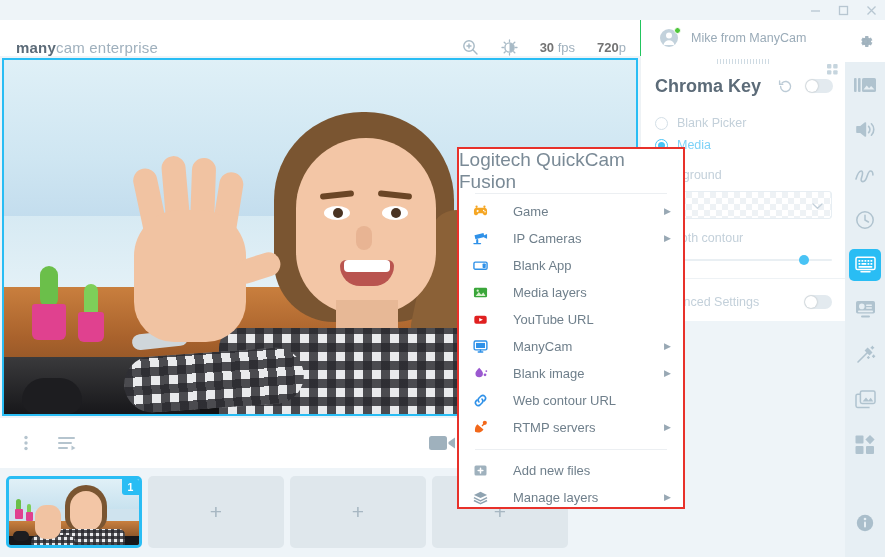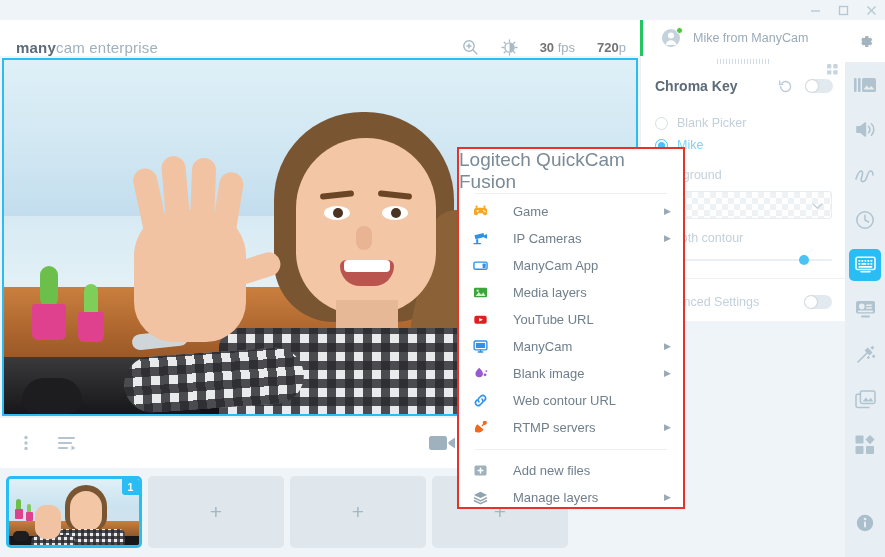--- a/index.html
+++ b/index.html
@@ -36,21 +36,21 @@
     display:flex; align-items:center; gap:22px;
   }
   .hdr-icon { color:#a8bac6; display:flex; align-items:center; }
   .hdr-txt { font-size:13px; color:#9fb0bd; white-space:nowrap; }
   .hdr-txt b { color:#737373; font-weight:bold; font-size:13px; }
 
   
   #account {
     position:absolute; left:640px; top:20px; width:205px; height:36px;
     background:#ffffff; display:flex; align-items:center;
-    border-left:3px solid #22c55e;
+    border-left:1px solid #22c55e;
   }
   #avatar-wrap { margin-left:18px; position:relative; width:20px; height:20px; }
   #dot-online {
     position:absolute; right:-2px; top:-1px; width:7px; height:7px;
     border-radius:50%; background:#4ec63a; border:1px solid #fff;
   }
   #account-name { margin-left:12px; font-size:12.5px; color:#9aabb8; }
 
   
   #video {
@@ -212,21 +212,21 @@
   #panel-handle {
     position:absolute; left:50%; transform:translateX(-50%); top:3px;
     width:52px; height:5px;
     background:repeating-linear-gradient(90deg,#cfdbe3 0 1px, transparent 1px 3px);
   }
   #panel-grid-icon { position:absolute; right:7px; top:5px; color:#c6d5de; }
   #panel-head {
     position:absolute; left:0; top:10px; width:100%; height:40px;
     display:flex; align-items:center; padding:0 12px 0 14px;
   }
-  #panel-title { font-size:14px; color:#5c6b78; font-weight:bold; }
+  #panel-title { font-size:18px; color:#5c6b78; font-weight:bold; }
   #panel-reset { margin-left:auto; color:#bccbd6; display:flex; }
   .toggle {
     width:28px; height:14px; border-radius:7px; background:#e3eaef;
     position:relative; flex:none;
   }
   .toggle .knob {
     position:absolute; left:1px; top:1px; width:12px; height:12px;
     border-radius:50%; background:#fff; box-shadow:0 0 2px rgba(0,0,0,.25);
   }
   #panel-toggle { margin-left:12px; }
@@ -496,21 +496,21 @@
       </div>
   </div>
 
   <div id="radios">
     <div class="radio-row">
       <div class="radio"></div>
       <div class="radio-lbl">Blank Picker</div>
     </div>
     <div class="radio-row">
       <div class="radio on"></div>
-      <div class="radio-lbl on">Mike</div>
+      <div class="radio-lbl on">Media</div>
     </div>
   </div>
 
   <div id="sec-bg">
     <div class="sec-lbl">Background</div>
     <div id="bg-select">
       <span></span>
       <span id="bg-chevron">
         <svg width="11" height="7" viewBox="0 0 11 7" fill="none" stroke="currentColor" stroke-width="1.3" stroke-linecap="round">
             <path d="M1 1l4.5 4.3L10 1"></path>
@@ -667,21 +667,21 @@
       <span class="ctx-arrow">▶</span>
     </div>
 
     <div class="ctx-item">
       <span class="ctx-ico">
         <svg width="15" height="15" viewBox="0 0 16 16" fill="none">
             <rect x="1" y="4.4" width="14" height="7.6" rx="1.4" stroke="#2f91e8" stroke-width="1.5"></rect>
             <rect x="10.2" y="5.8" width="3.4" height="4.8" rx=".8" fill="#2f91e8"></rect>
           </svg>
       </span>
-      <span class="ctx-lbl">ManyCam App</span>
+      <span class="ctx-lbl">Blank App</span>
     </div>
 
     <div class="ctx-item">
       <span class="ctx-ico">
         <svg width="15" height="15" viewBox="0 0 16 16">
             <rect x="1" y="3" width="14" height="10" rx="1.4" fill="#3aa63a"></rect>
             <path d="M2.8 11.6l3.4-4.2 2.6 3.1 2.2-2.5 2.4 3.6z" fill="#d8f0cd"></path>
             <circle cx="5" cy="6" r="1.2" fill="#d8f0cd"></circle>
           </svg>
       </span>

